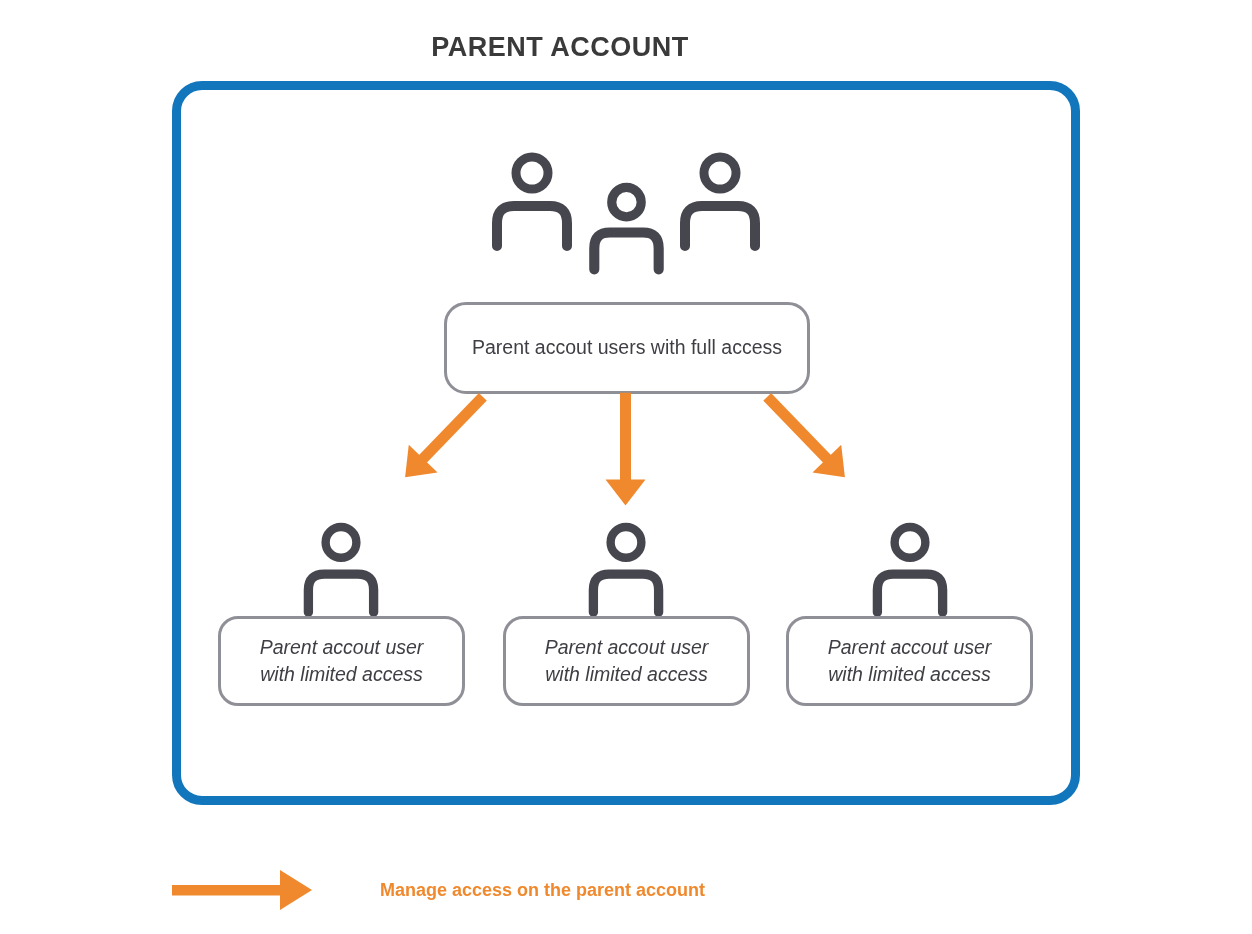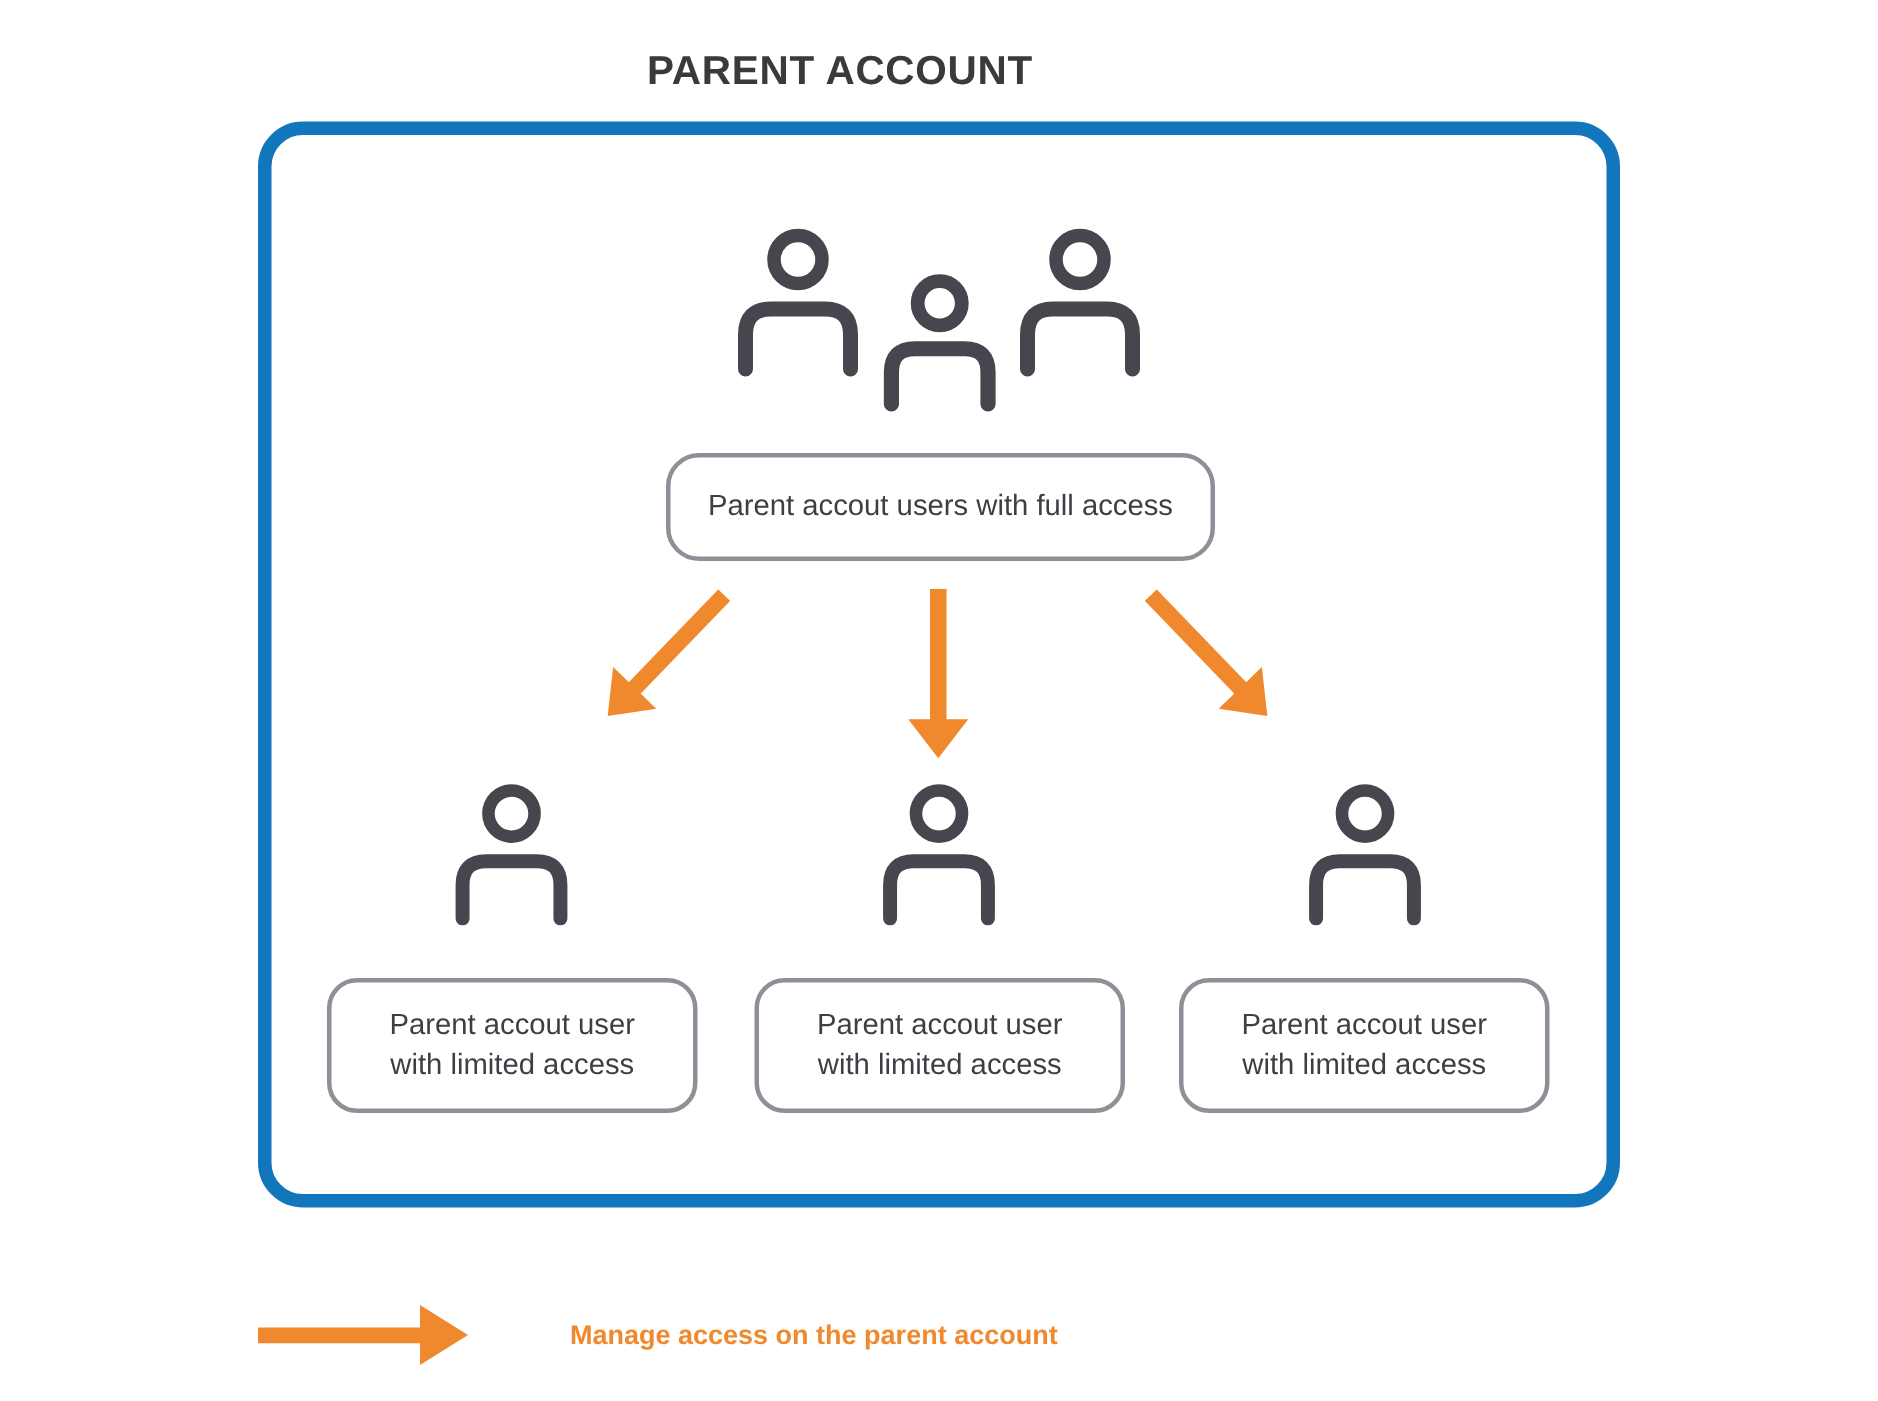--- a/index.html
+++ b/index.html
@@ -45,26 +45,27 @@
     display:flex;
     align-items:center;
     justify-content:center;
     text-align:center;
     color:var(--text-dark);
     font-size:19.5px;
     line-height:1.4;
   }
   .node-box.full{
     left:444px; top:302px;
-    width:366px; height:72px;text-align:center;
+    width:366px; height:92px;text-align:center;
   }
   .node-box.limited{
-    top:652px;
+    top:616px;
     width:247px; height:90px;
     border-radius:20px;
+    font-style:italic;
   }
   .node-box.limited .label-inner{
     display:inline-block;
     max-width:190px;
   }
   .limited-1{left:218px;}
   .limited-2{left:503px;}
   .limited-3{left:786px;}
   .icon-svg{position:absolute;}
   .group-icon{left:488px; top:150px;}

